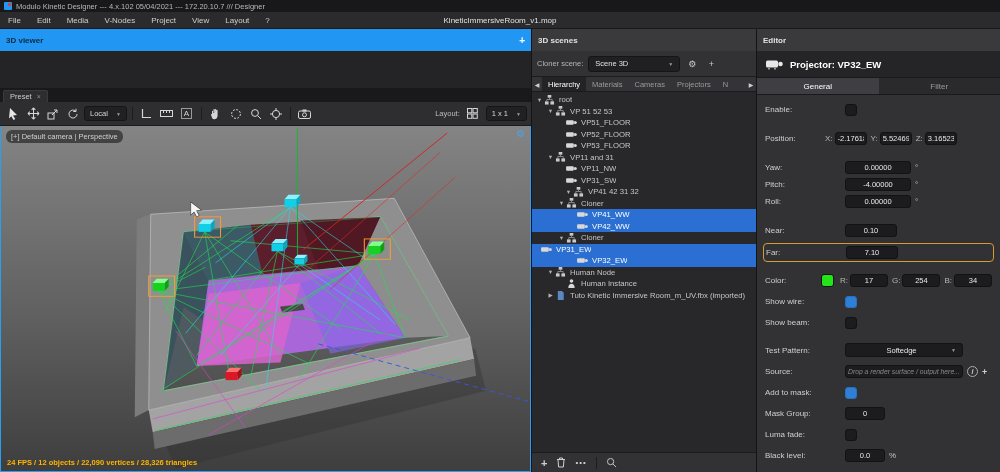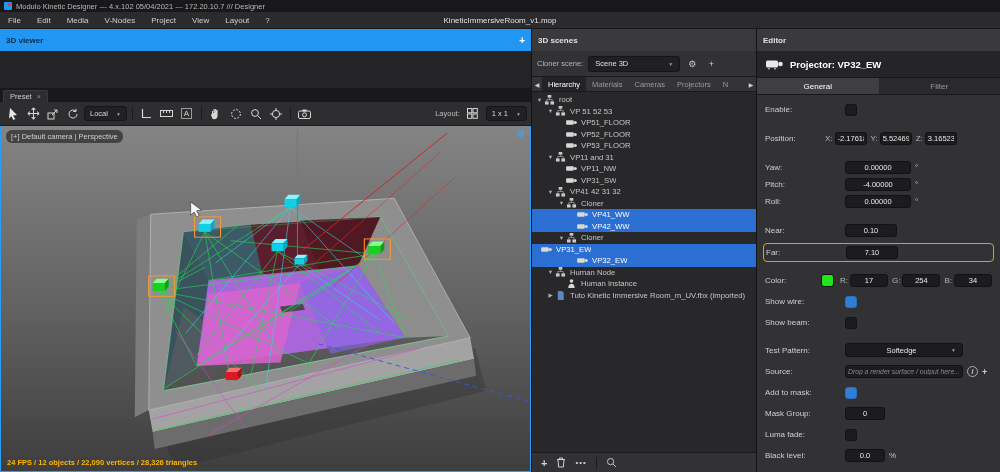--- a/index.html
+++ b/index.html
@@ -490,21 +490,21 @@
     <span class="expander"></span>
     <span class="ticon">
               <svg viewBox="0 0 12 10" width="11" height="9">
                 <rect x="0" y="2.5" width="8.5" height="5" rx="1" fill="#d8d8d8"></rect>
                 <circle cx="10.2" cy="5" r="1.7" fill="#d8d8d8"></circle>
               </svg>
             </span>
     <span class="tlabel">VP31_SW</span>
   </div>
 
-  <div class="trow" style="padding-left: 14px;">
+  <div class="trow" style="padding-left: 32px;">
     <span class="expander">▼</span>
     <span class="ticon">
               <svg viewBox="0 0 12 11" width="11" height="10">
                 <rect x="4" y="0" width="4" height="3" fill="#c9c9c9"></rect>
                 <path d="M6 3v2M3 5h6M3 5v2M9 5v2" stroke="#8f8f8f" fill="none" stroke-width="1"></path>
                 <rect x="1" y="7" width="4" height="3.5" fill="#c9c9c9"></rect>
                 <rect x="7" y="7" width="4" height="3.5" fill="#c9c9c9"></rect>
               </svg>
             </span>
     <span class="tlabel">VP41 42 31 32</span>

